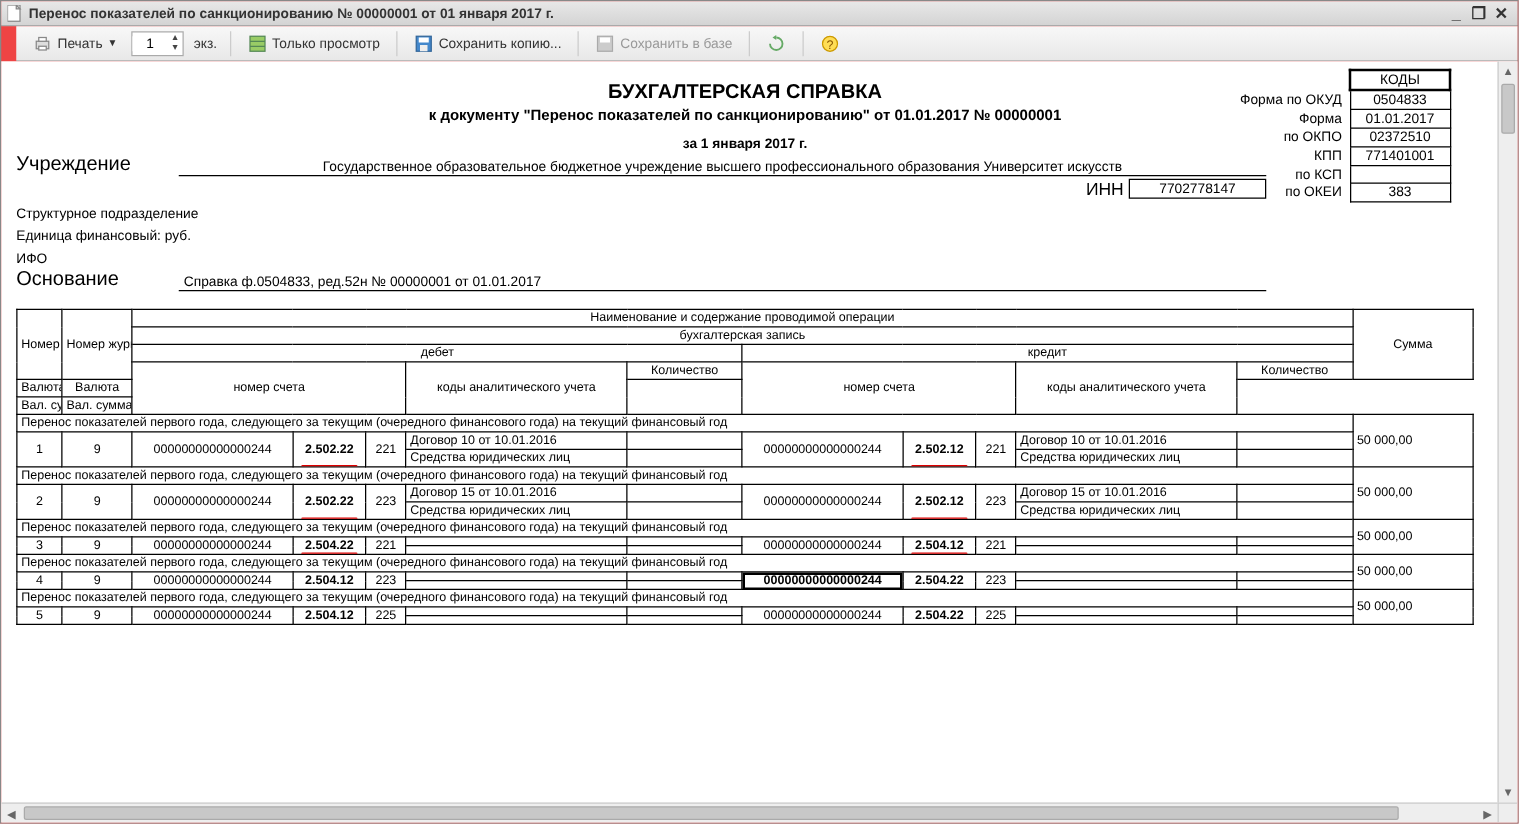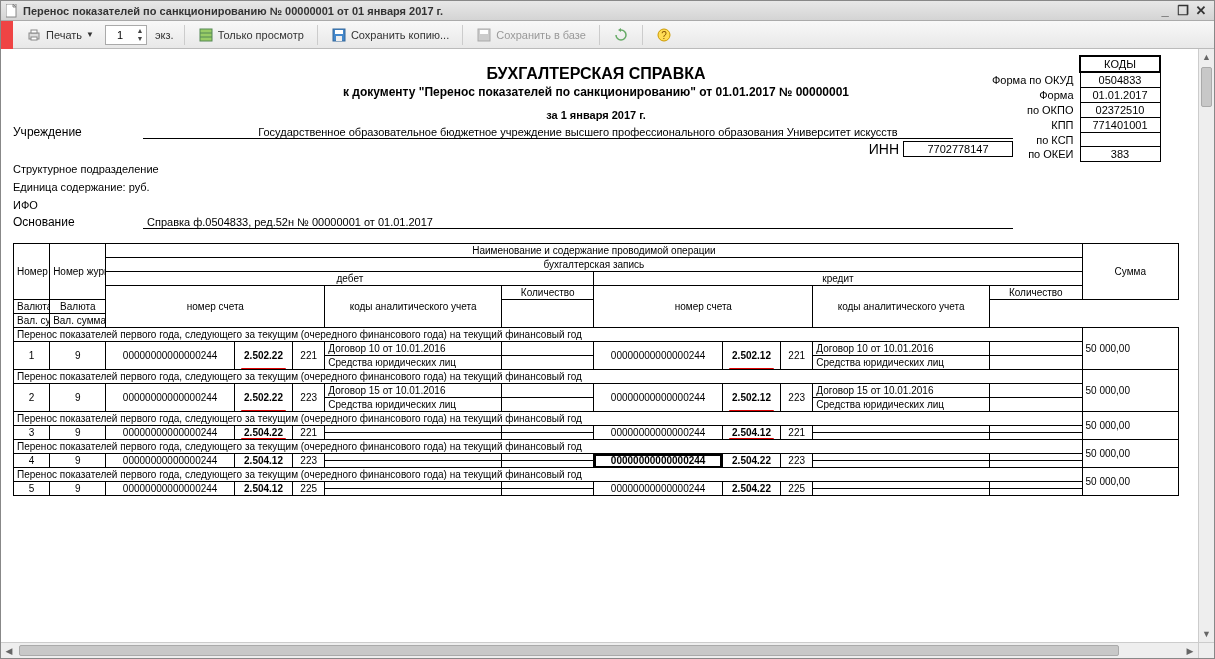--- a/index.html
+++ b/index.html
@@ -82,21 +82,21 @@
   }
   .page {
     padding: 10px 12px 20px;
     width: 1190px;
   }
   .center { text-align: center; }
   .hdr-title { font-size: 16px; font-weight: bold; margin-top:6px;}
   .hdr-sub { font-size: 12px; font-weight: bold; margin-top:2px;}
   .hdr-date { font-size:11px; font-weight:bold; margin-top:10px;}
   .info-row { display:flex; align-items:flex-end; margin-top:2px; min-height:16px;}
-  .info-label { width:130px; font-size:12px; }
+  .info-label { width:130px; font-size:16px; }
   .info-text-line { flex:1; border-bottom:1px solid #000; text-align:center; font-size:11px; padding:0 4px;}
   .info-small-box { margin-left:10px; display:flex; align-items:center;}
   .info-small-box .lbl { margin-right:4px; font-size:14px;}
   .info-small-box .box { border:1px solid #000; padding:1px 8px; min-width:110px; text-align:center; font-size:11px;}
 
   .codes-block {
     position:absolute;
     right: 30px;
     top: 6px;
     font-size:11px;
@@ -337,21 +337,21 @@
         <div class="info-row" style="justify-content:flex-end;">
           <div class="info-small-box">
             <span class="lbl">ИНН</span>
             <span class="box">7702778147</span>
           </div>
         </div>
         <div class="info-row">
           <div style="width:1000px;">Структурное подразделение</div>
         </div>
         <div class="info-row">
-          <div style="width:1000px;">Единица содержание: руб.</div>
+          <div style="width:1000px;">Единица финансовый: руб.</div>
         </div>
         <div class="info-row">
           <div style="width:1000px;">ИФО</div>
         </div>
         <div class="info-row">
           <div class="info-label">Основание</div>
           <div class="info-text-line" style="text-align:left;">Справка ф.0504833, ред.52н № 00000001 от 01.01.2017</div>
         </div>
       </div>
 

